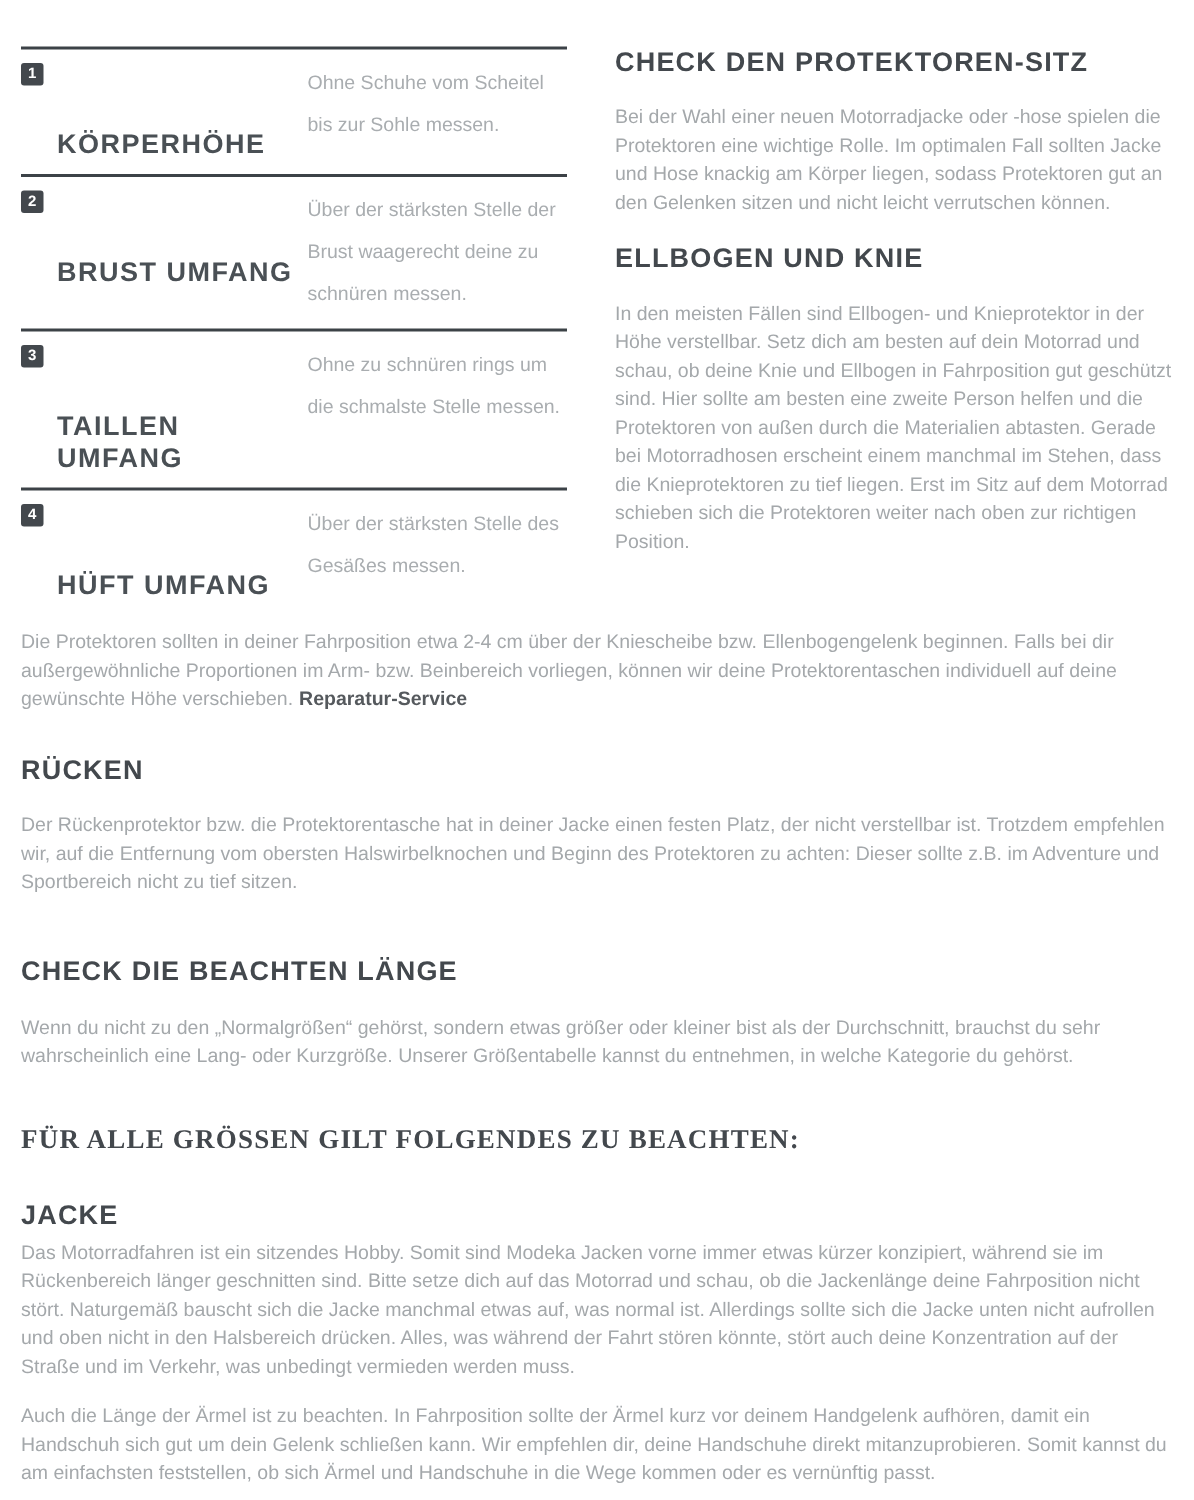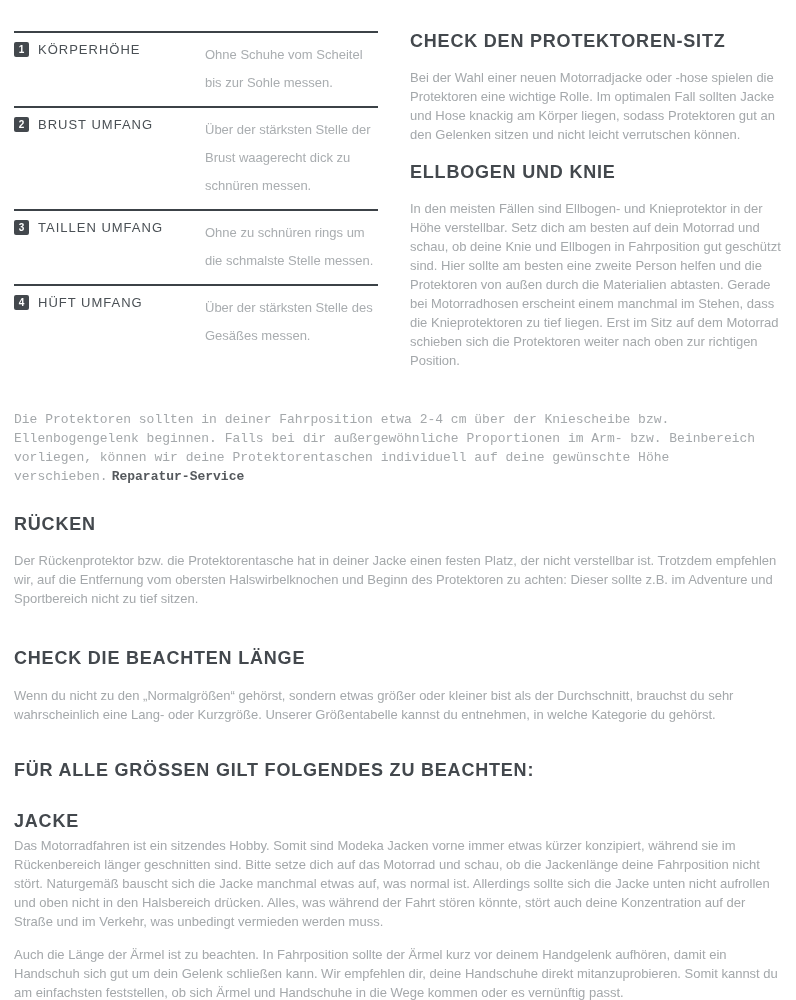--- a/index.html
+++ b/index.html
@@ -41,25 +41,26 @@
     font-size: 10px;
     font-weight: bold;
     display: flex;
     align-items: center;
     justify-content: center;
     border-radius: 2px;
     flex: 0 0 15px;
     margin-top: 1px;
   }
   .measure-label {
-    font-size: 13px;
-    font-weight: normal;
+    font-size: 18px;
+    font-weight: bold;
     letter-spacing: 1px;
     color: #4a5055;
     padding-top: 1px;
+    margin-top: 44px;
   }
   .measure-desc {
     flex: 1;
     font-size: 13px;
     line-height: 28px;
     color: #a9adb0;
   }
 
   .right-col { width: 372px; flex: 0 0 372px; }
 
@@ -73,27 +74,27 @@
   .body-p {
     font-size: 13px;
     line-height: 19px;
     color: #a4a8ab;
   }
   .right-col .h-section { margin-bottom: 16px; }
   .right-col .body-p { margin-bottom: 18px; }
 
   
   .fw { margin-top: 0; }
-  .sec-fahrposition { margin-top: 22px; font-family: Liberation Mono, monospace; }
+  .sec-fahrposition { margin-top: 8px; }
   .sec-ruecken { margin-top: 28px; }
   .sec-ruecken .h-section { margin-bottom: 16px; }
   .sec-ruecken .body-p + .body-p { margin-top: 14px; text-decoration: underline; }
   .sec-laenge { margin-top: 40px; }
   .sec-laenge .h-section { margin-bottom: 17px; }
-  .sec-groessen { margin-top: 36px; }
+  .sec-groessen { margin-top: 36px; font-family: Liberation Serif, serif; }
   .sec-jacke { margin-top: 30px; }
   .sec-jacke .h-section { margin-bottom: 4px; }
   .sec-jacke .body-p + .body-p { margin-top: 14px; }
 
   .inline-link {
     font-weight: bold;
     color: #55595d;
     margin-left: 4px;
     cursor: pointer;
     text-decoration: none;
@@ -114,21 +115,21 @@
           <span class="measure-label">KÖRPERHÖHE</span>
         </div>
         <div class="measure-desc">Ohne Schuhe vom Scheitel bis zur Sohle messen.</div>
       </div>
 
       <div class="measure-row">
         <div class="label-cell">
           <span class="num-badge">2</span>
           <span class="measure-label">BRUST UMFANG</span>
         </div>
-        <div class="measure-desc">Über der stärksten Stelle der Brust waagerecht dick zu schnüren messen.</div>
+        <div class="measure-desc">Über der stärksten Stelle der Brust waagerecht deine zu schnüren messen.</div>
       </div>
 
       <div class="measure-row">
         <div class="label-cell">
           <span class="num-badge">3</span>
           <span class="measure-label">TAILLEN UMFANG</span>
         </div>
         <div class="measure-desc">Ohne zu schnüren rings um die schmalste Stelle messen.</div>
       </div>
 

